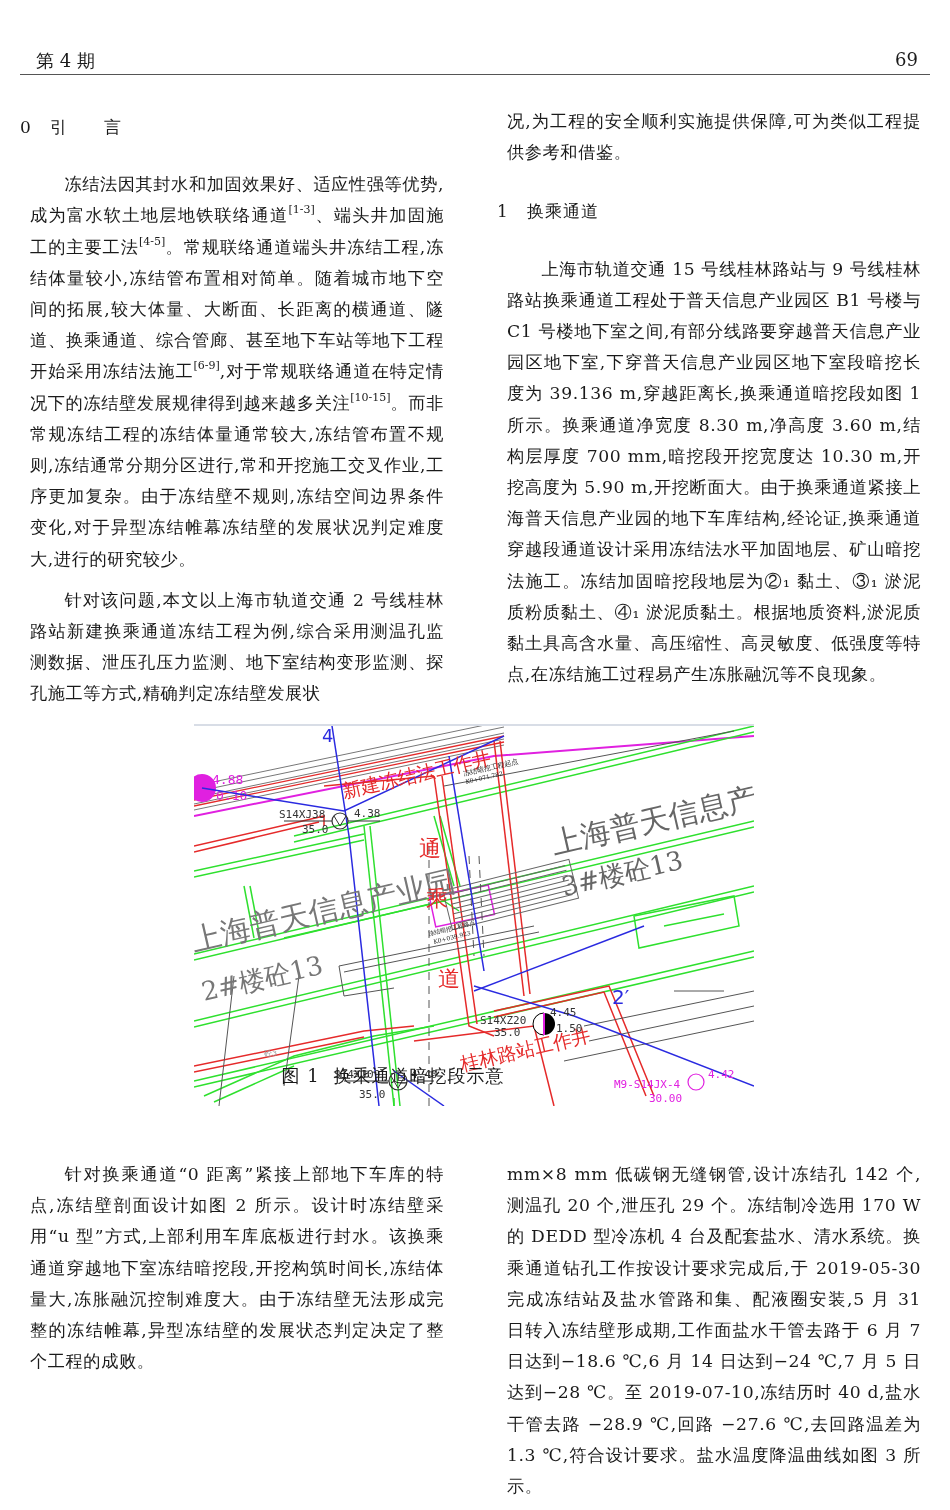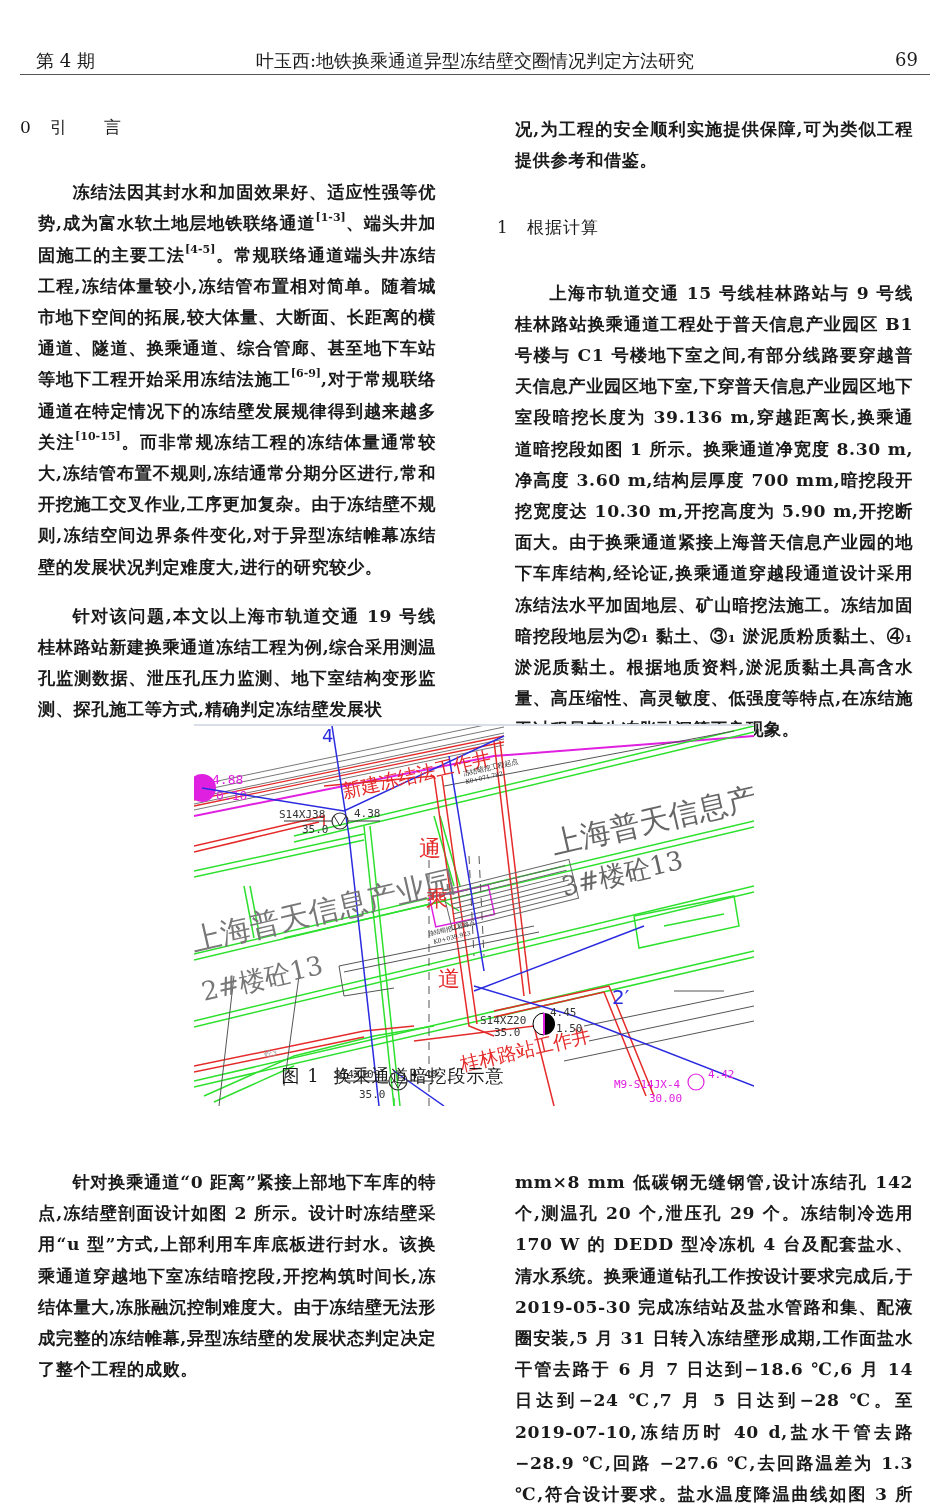--- a/index.html
+++ b/index.html
@@ -5,59 +5,58 @@
   html, body { margin: 0; padding: 0; background: #ffffff; }
   body { width: 950px; height: 1510px; position: relative; overflow: hidden;
          font-family: "DejaVu Serif", "Liberation Serif", serif; color: #1a1a1a; }
   .header { position: absolute; left: 20px; right: 20px; top: 46px; height: 28px;
             border-bottom: 1px solid #555; font-size: 18px; }
   .header .issue { position: absolute; left: 16px; top: 3px; }
   .header .title { position: absolute; left: 0; right: 0; top: 3px; text-align: center; }
   .header .page { position: absolute; right: 12px; top: 3px; margin-left: 16px; }
   .col { position: absolute; font-size: 17.2px; line-height: 31.2px; letter-spacing: 0.6px;
          text-align: justify; }
-  .col p { margin: 18px; text-indent: 2em; font-weight: bold; }
+  .col p { margin: 10px; text-indent: 2em; }
   .col p.noindent { text-indent: 0; }
   .col h2 { margin: 0; font-size: 17px; font-weight: normal; font-family: "DejaVu Sans", "Liberation Sans", sans-serif;
             letter-spacing: 1px; }
   .col h2 .num { display: inline-block; width: 30px; font-family: "DejaVu Serif", serif; }
   sup { font-size: 11px; line-height: 0; vertical-align: 8px; letter-spacing: 0; }
   .left-top { left: 20px; top: 112px; width: 434px; }
   .right-top { left: 497px; top: 96px; width: 434px; }
   .left-bot { left: 20px; top: 1149px; width: 434px; }
   .right-bot { left: 497px; top: 1149px; width: 434px; }
   .figure { position: absolute; left: 194px; top: 724px; width: 560px; height: 380px;
             background: #ffffff; border-top: 2px solid #d8dde6; overflow: hidden; }
   .caption { position: absolute; left: 0; width: 786px; top: 1064px; text-align: center;
              font-size: 18px; letter-spacing: 1px; }
   .caption .fignum { margin-right: 14px; }
 </style>
 </head>
 <body>
 
 <div class="header">
   <span class="issue">第 4 期</span>
-  <span class="title">叶玉西:地铁换乘通道异型冻结壁交圈情况判定方法研究</span>
   <span class="page">69</span>
 </div>
 
 <div class="col left-top">
   <h2>
     <span class="num">0</span><span>引　　言</span>
   </h2>
   <div style="height:16px"></div>
   <p><span>冻结法因其封水和加固效果好、适应性强等优势,成为富水软土地层地铁联络通道</span><sup>[1-3]</sup><span>、端头井加固施工的主要工法</span><sup>[4-5]</sup><span>。常规联络通道端头井冻结工程,冻结体量较小,冻结管布置相对简单。随着城市地下空间的拓展,较大体量、大断面、长距离的横通道、隧道、换乘通道、综合管廊、甚至地下车站等地下工程开始采用冻结法施工</span><sup>[6-9]</sup><span>,对于常规联络通道在特定情况下的冻结壁发展规律得到越来越多关注</span><sup>[10-15]</sup><span>。而非常规冻结工程的冻结体量通常较大,冻结管布置不规则,冻结通常分期分区进行,常和开挖施工交叉作业,工序更加复杂。由于冻结壁不规则,冻结空间边界条件变化,对于异型冻结帷幕冻结壁的发展状况判定难度大,进行的研究较少。</span></p>
-  <p>针对该问题,本文以上海市轨道交通 19 号线桂林路站新建换乘通道冻结工程为例,综合采用测温孔监测数据、泄压孔压力监测、地下室结构变形监测、探孔施工等方式,精确判定冻结壁发展状</p>
+  <p>针对该问题,本文以上海市轨道交通 2 号线桂林路站新建换乘通道冻结工程为例,综合采用测温孔监测数据、泄压孔压力监测、地下室结构变形监测、探孔施工等方式,精确判定冻结壁发展状</p>
 </div>
 
 <div class="col right-top">
   <p class="noindent">况,为工程的安全顺利实施提供保障,可为类似工程提供参考和借鉴。</p>
   <div style="height:18px"></div>
   <h2>
-    <span class="num">1</span><span>根据计算</span>
+    <span class="num">1</span><span>换乘通道</span>
   </h2>
   <div style="height:16px"></div>
   <p>上海市轨道交通 15 号线桂林路站与 9 号线桂林路站换乘通道工程处于普天信息产业园区 B1 号楼与 C1 号楼地下室之间,有部分线路要穿越普天信息产业园区地下室,下穿普天信息产业园区地下室段暗挖长度为 39.136 m,穿越距离长,换乘通道暗挖段如图 1 所示。换乘通道净宽度 8.30 m,净高度 3.60 m,结构层厚度 700 mm,暗挖段开挖宽度达 10.30 m,开挖高度为 5.90 m,开挖断面大。由于换乘通道紧接上海普天信息产业园的地下车库结构,经论证,换乘通道穿越段通道设计采用冻结法水平加固地层、矿山暗挖法施工。冻结加固暗挖段地层为②₁ 黏土、③₁ 淤泥质粉质黏土、④₁ 淤泥质黏土。根据地质资料,淤泥质黏土具高含水量、高压缩性、高灵敏度、低强度等特点,在冻结施工过程易产生冻胀融沉等不良现象。</p>
 </div>
 
 <div class="figure">
   <svg width="560" height="380" viewBox="0 0 560 380" xmlns="http://www.w3.org/2000/svg">
 
     <g stroke="#777" stroke-width="1" fill="none">
       <path d="M0 60 L310 -5"></path>

